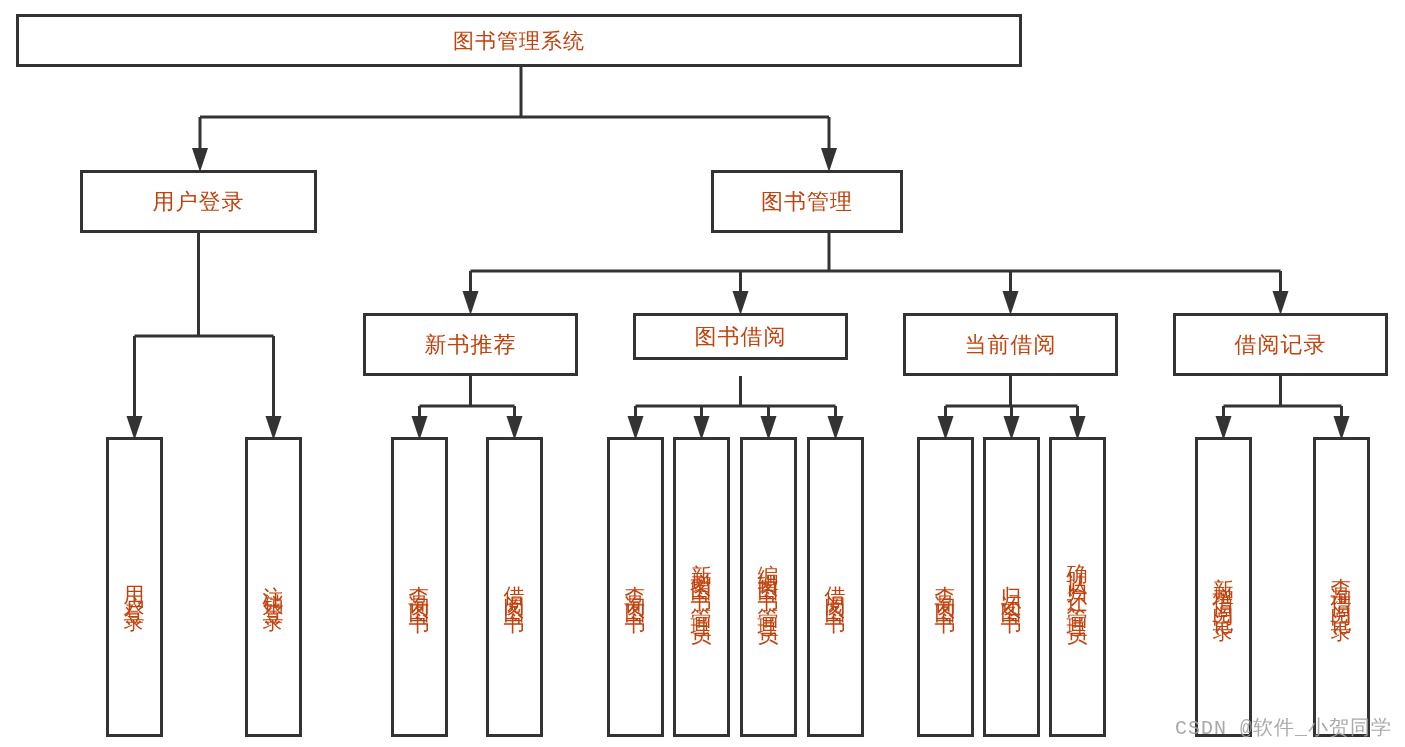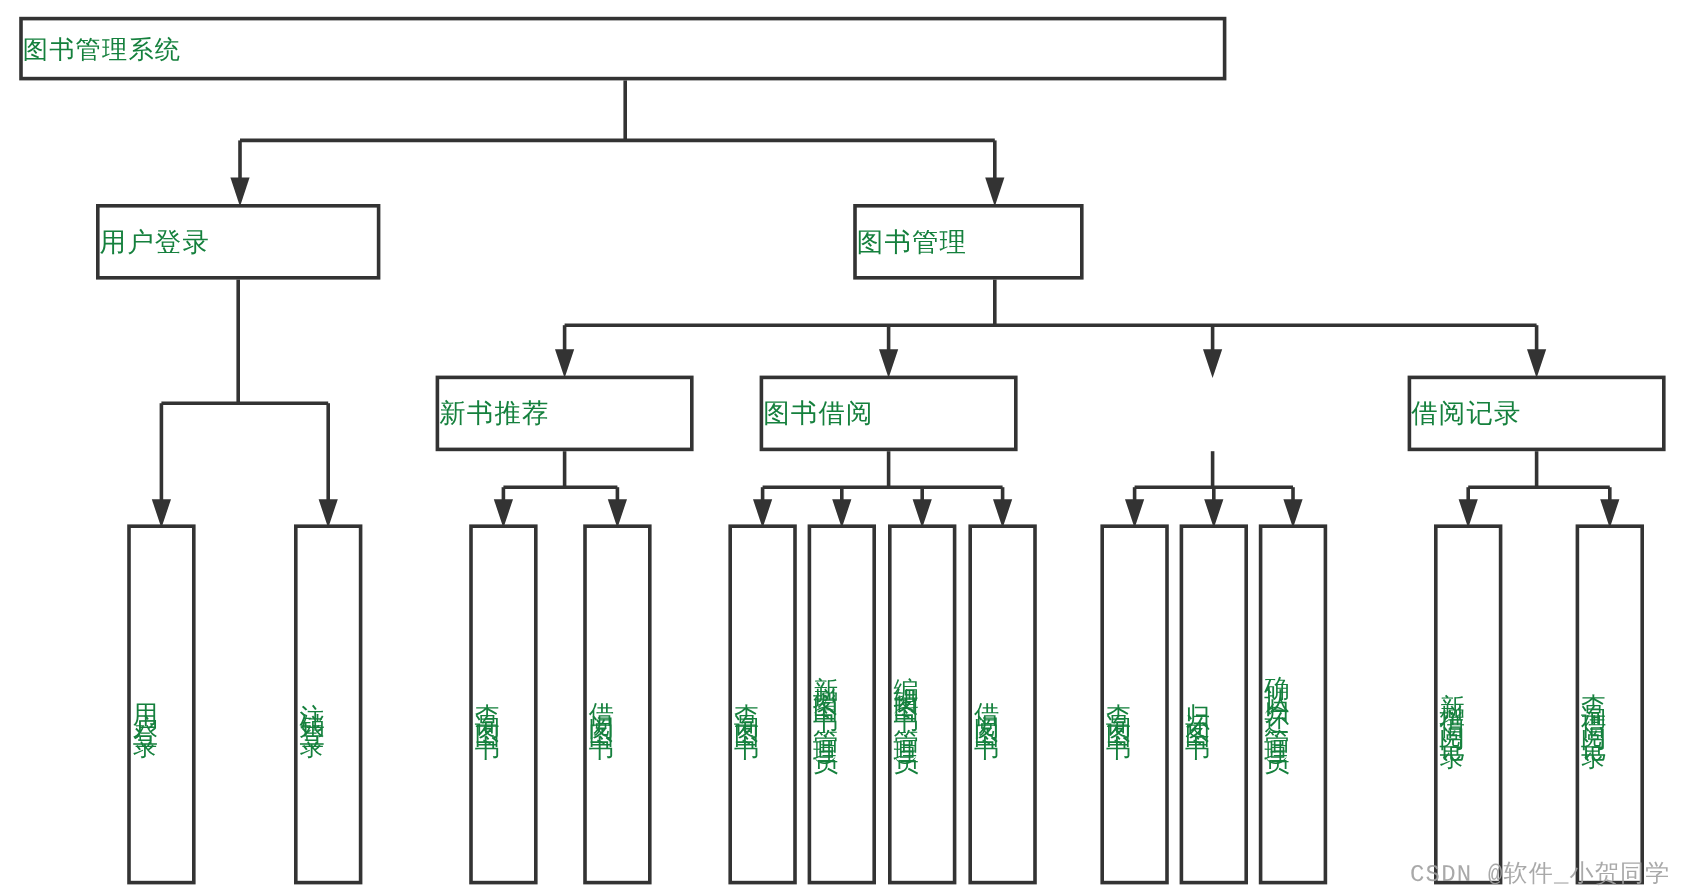--- a/index.html
+++ b/index.html
@@ -23,21 +23,22 @@
     z-index: 2;
     pointer-events: none;
   }
   .node {
     position: absolute;
     box-sizing: border-box;
     background: #ffffff;
     border: 3px solid #333333;
     display: flex;
     align-items: center;
-    color: #15803d;
+    justify-content: center;
+    color: #c2410c;
     z-index: 1;
   }
   .hbox {
     font-size: 22px;
     letter-spacing: 1px;
     white-space: nowrap;
   }
   .rootbox {
     font-size: 21px;
   }
@@ -156,22 +157,25 @@
   <div class="node hbox" style="left:80px; top:170px; width:237px; height:63px;">
     <span>用户登录</span>
   </div>
   <div class="node hbox" style="left:711px; top:170px; width:192px; height:63px;">
     <span>图书管理</span>
   </div>
 
   <div class="node hbox" style="left:363px; top:313px; width:215px; height:63px;">
     <span>新书推荐</span>
   </div>
-  <div class="node hbox" style="left:633px; top:313px; width:215px; height:63px;">
+  <div class="node hbox" style="left:633px; top:313px; width:215px; height:47px;">
     <span>图书借阅</span>
+  </div>
+  <div class="node hbox" style="left:903px; top:313px; width:215px; height:63px;">
+    <span>当前借阅</span>
   </div>
   <div class="node hbox" style="left:1173px; top:313px; width:215px; height:63px;">
     <span>借阅记录</span>
   </div>
 
   <div class="node vbox" style="left:106px;">
     <span class="vtext">用户登录</span>
   </div>
   <div class="node vbox" style="left:245px;">
     <span class="vtext">注销登录</span>

